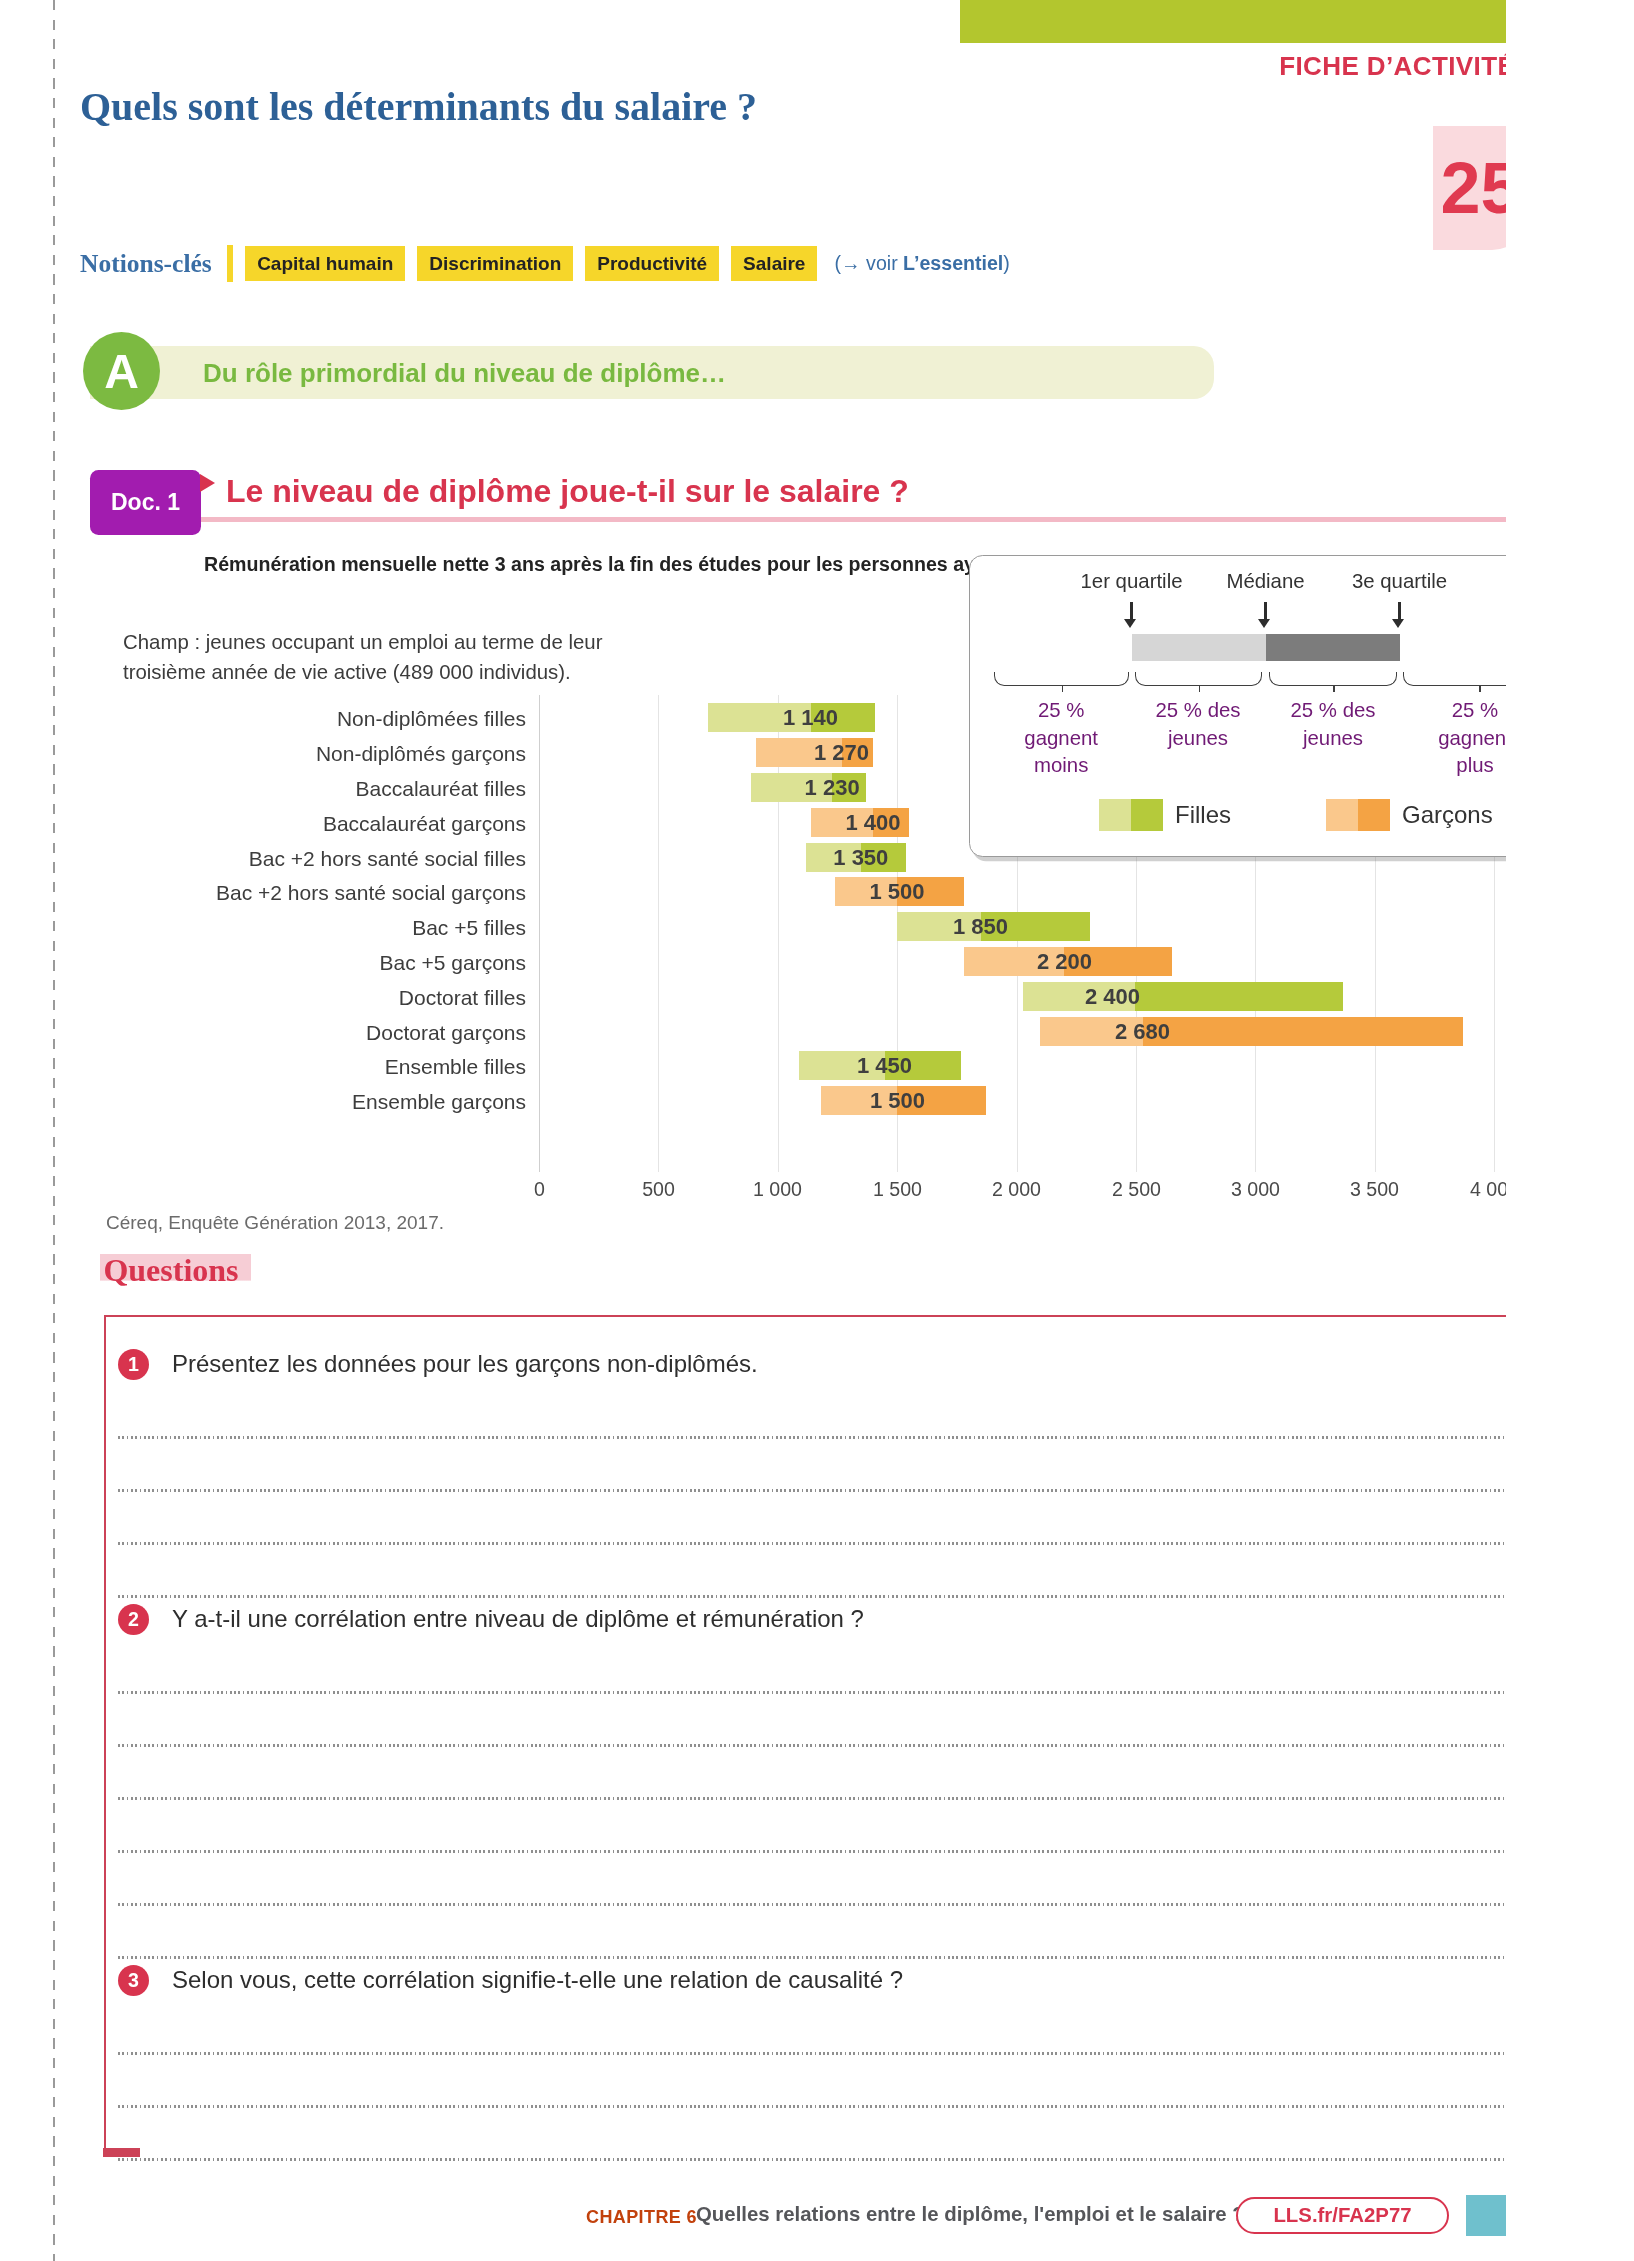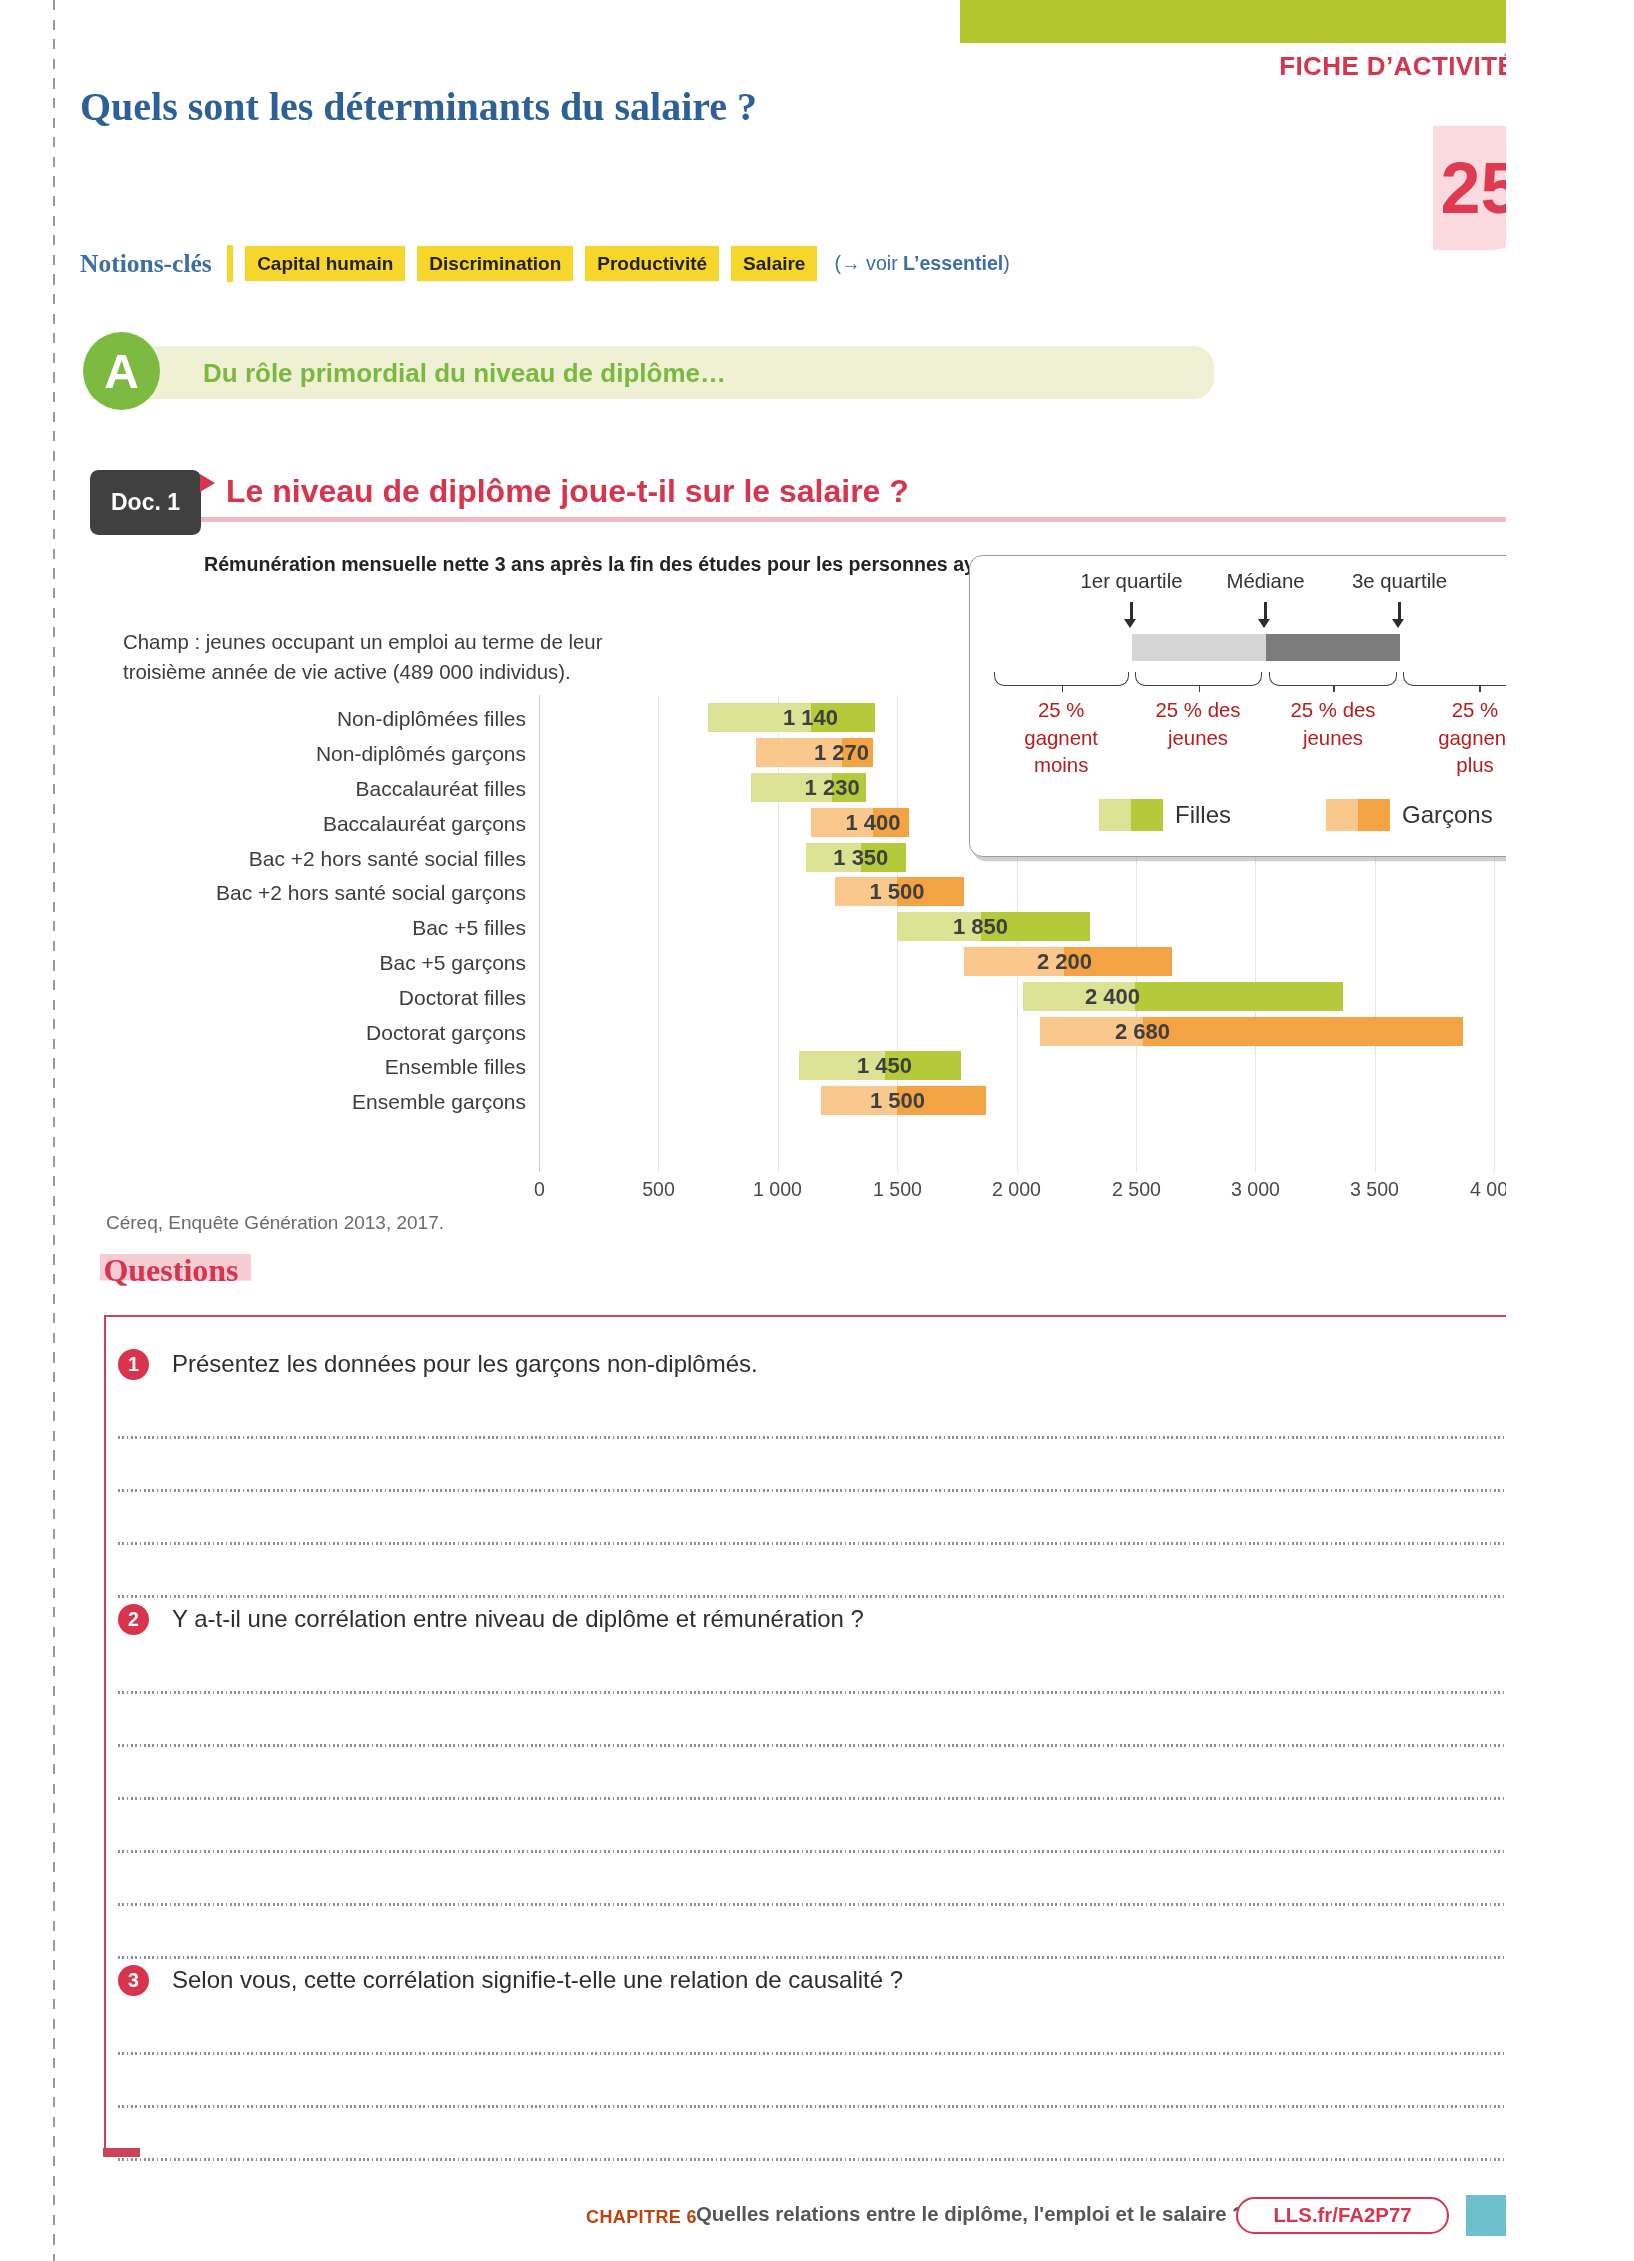--- a/index.html
+++ b/index.html
@@ -33,21 +33,21 @@
   .see-note b{font-weight:bold;}
 
   
   .section-band{position:absolute;left:90px;top:346px;width:1124px;height:53px;background:#f0f1d4;border-radius:0 20.4px 20.4px 0;}
   .section-circle{position:absolute;left:83px;top:332px;width:77px;height:78px;background:#7cba41;border-radius:50%;
     display:flex;align-items:center;justify-content:center;}
   .section-circle span{color:#ffffff;font-size:48px;font-weight:bold;}
   .section-title{position:absolute;left:203px;top:358px;font-size:26px;font-weight:bold;color:#79b940;}
 
   
-  .doc-badge{position:absolute;left:90px;top:470px;width:111px;height:65px;background:#404040;border-radius:8.5px;
+  .doc-badge{position:absolute;left:90px;top:470px;width:111px;height:65px;background:#a21caf;border-radius:8.5px;
     display:flex;align-items:center;justify-content:center;}
   .doc-badge::after{content:"";position:absolute;right:-13.6px;top:4.3px;
     border-top:9.4px solid transparent;border-bottom:9.4px solid transparent;border-left:15.3px solid #d8344e;}
   .doc-badge span{color:#fff;font-size:23px;font-weight:bold;}
   .doc-title{position:absolute;left:226px;top:473px;font-size:32px;font-weight:bold;color:#d8344e;}
   .doc-underline{position:absolute;left:201px;top:517px;width:1389px;height:5.1px;background:#f3b9c6;}
 
   .chart-title{position:absolute;left:204px;top:553px;width:1388px;font-size:19.6px;font-weight:bold;color:#232323;}
   .champ-note{position:absolute;left:123px;top:628px;width:511px;font-size:20.4px;color:#3c3c3c;line-height:1.45;white-space:pre-line;}
   .source-note{position:absolute;left:106px;top:1212px;font-size:19px;color:#6b6b6b;}
@@ -73,21 +73,21 @@
   .lq-label{position:absolute;top:13.6px;width:187px;text-align:center;font-size:20.4px;color:#333;}
   .arrow{position:absolute;top:46px;width:2.6px;height:17px;background:#2d2d2d;}
   .arrow::after{content:"";position:absolute;left:-6px;bottom:-8.5px;
     border-left:6.8px solid transparent;border-right:6.8px solid transparent;border-top:9.4px solid #2d2d2d;}
   .demo-bar{position:absolute;left:162px;top:78px;width:268px;height:27px;display:flex;}
   .demo-bar .l{width:134px;background:#d6d6d6;}
   .demo-bar .d{flex:1;background:#7c7c7c;}
   .brace{position:absolute;top:116px;height:12.8px;border-left:1.7px solid #3f3f3f;border-right:1.7px solid #3f3f3f;
     border-bottom:1.7px solid #3f3f3f;border-radius:0 0 10.2px 10.2px;}
   .brace::after{content:"";position:absolute;left:50%;bottom:-6.8px;width:1.7px;height:6px;background:#3f3f3f;}
-  .brace-caption{position:absolute;top:141px;width:162px;text-align:center;font-size:20.4px;color:#b91c1c;
+  .brace-caption{position:absolute;top:141px;width:162px;text-align:center;font-size:20.4px;color:#701a75;
     line-height:1.35;white-space:pre-line;}
   .series{position:absolute;top:242px;height:34px;display:flex;align-items:center;}
   .swatch{width:32px;height:32px;}
   .series .name{font-size:24px;color:#333;margin-left:12px;}
 
   
   .questions-heading{position:absolute;left:100px;top:1252px;font-family:"Liberation Serif", serif;
     font-size:32px;font-weight:bold;color:#d8344e;padding:0 12px 0 3.4px;
     background:linear-gradient(#f6cdd5,#f6cdd5) no-repeat;background-size:100% 72%;background-position:0 1.7px;}
   .q-frame{position:absolute;left:104px;top:1315px;width:1486px;height:840px;

